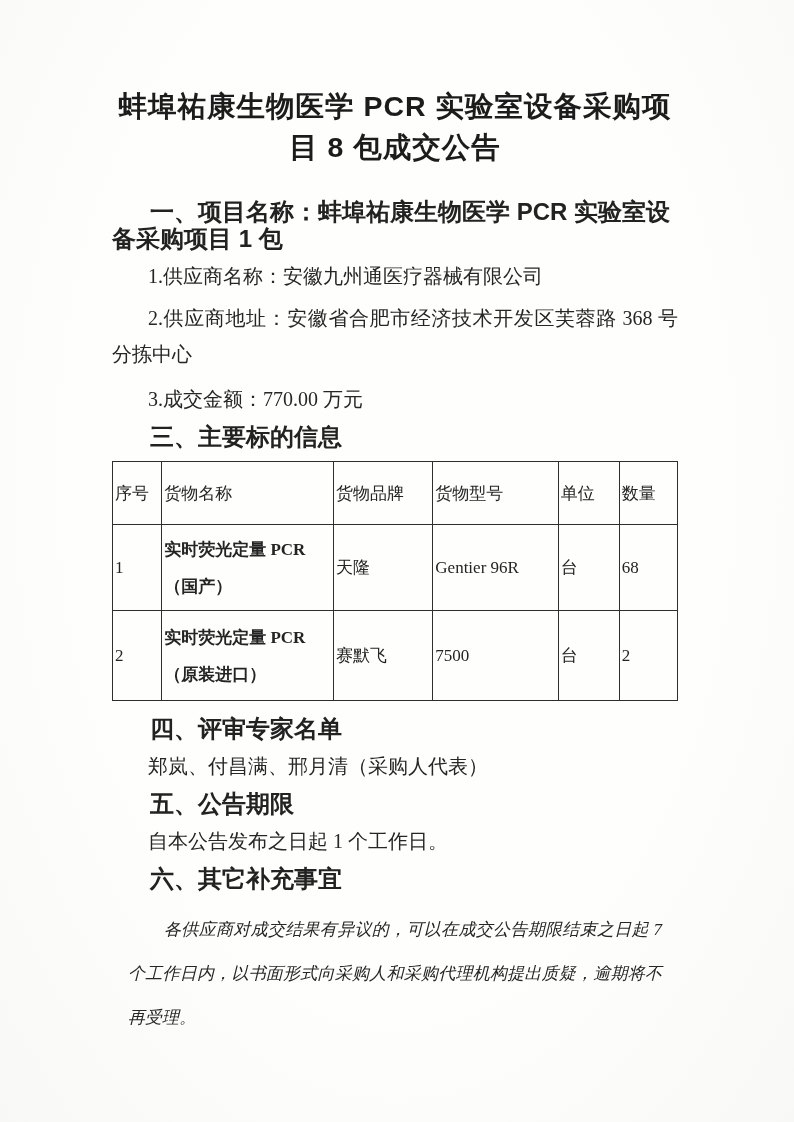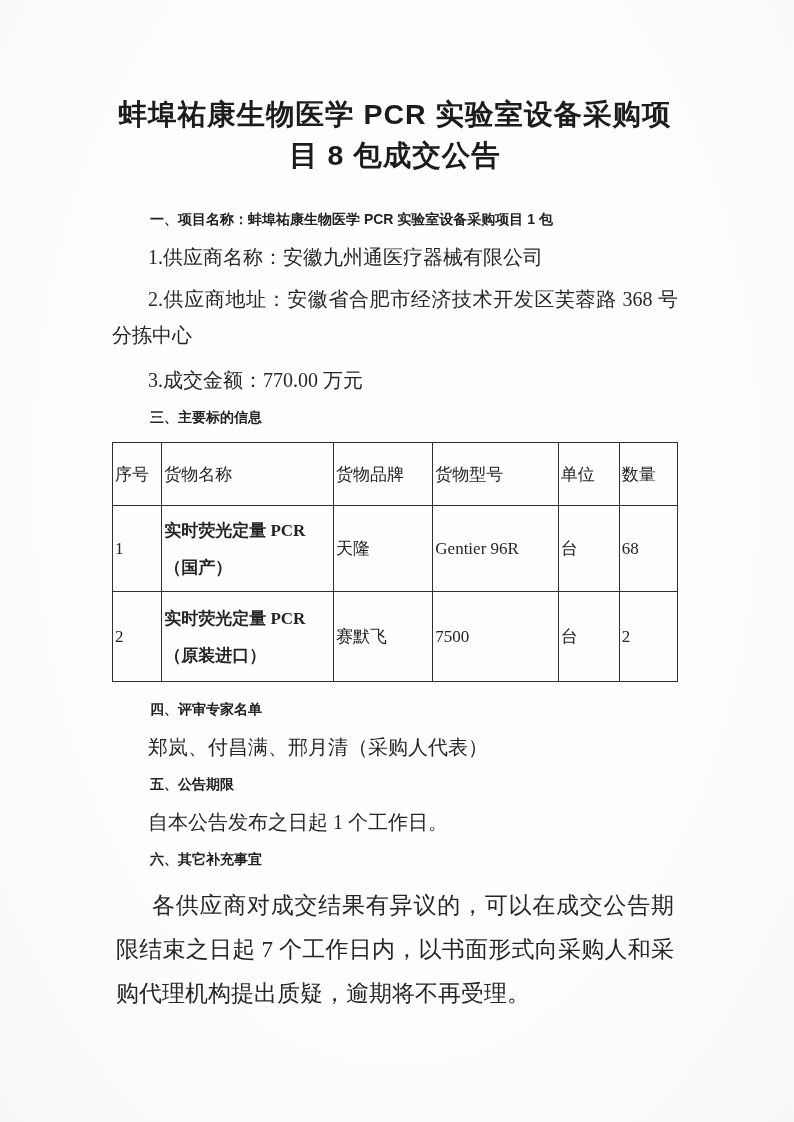--- a/index.html
+++ b/index.html
@@ -16,39 +16,39 @@
     position: relative;
     width: 794px;
     height: 1122px;
     overflow: hidden;
     background: radial-gradient(ellipse at 50% 42%, #fefefd 55%, #f8f8f6 100%);
     color: #232323;
   }
   .content {
     position: absolute;
     left: 112px;
-    top: 8px;
+    top: 0;
     width: 566px;
   }
   .doc-title {
     margin-top: 86px;
     margin-bottom: 30px;
     text-align: center;
     font-family: "Liberation Sans", "DejaVu Sans", sans-serif;
     font-weight: bold;
     font-size: 28.5px;
     line-height: 41px;
     letter-spacing: 1px;
     color: #1c1c1c;
   }
   .heading {
     margin: 0 0 11px 0;
     font-family: "Liberation Sans", "DejaVu Sans", sans-serif;
     font-weight: bold;
-    font-size: 14px;
+    font-size: 24px;
     line-height: 27px;
     text-indent: 38px;
     color: #222;
   }
   .body-line {
     margin: 0 0 10px 0;
     font-size: 20px;
     line-height: 27px;
     text-indent: 36px;
     text-align: justify;
@@ -73,26 +73,27 @@
     font-weight: normal;
     color: #242424;
     padding: 0 2px;
     overflow: hidden;
   }
   .subject-table thead tr { height: 63px; }
   .subject-table tbody tr.row-1 { height: 86px; }
   .subject-table tbody tr.row-2 { height: 90px; }
   .name-cell div { line-height: 37px; font-weight: bold; }
   .supplement {
-    margin: 4px;
-    font-size: 23px;
+    margin: 16px;
+    font-size: 17px;
     line-height: 44px;
     text-indent: 36px;
     text-align: justify;
     color: #262626;
+    font-style: italic;
   }
 </style>
 </head>
 <body>
 
 <div class="page">
   <div class="content">
 
     <div class="doc-title">
       <div>蚌埠祐康生物医学 PCR 实验室设备采购项</div>

